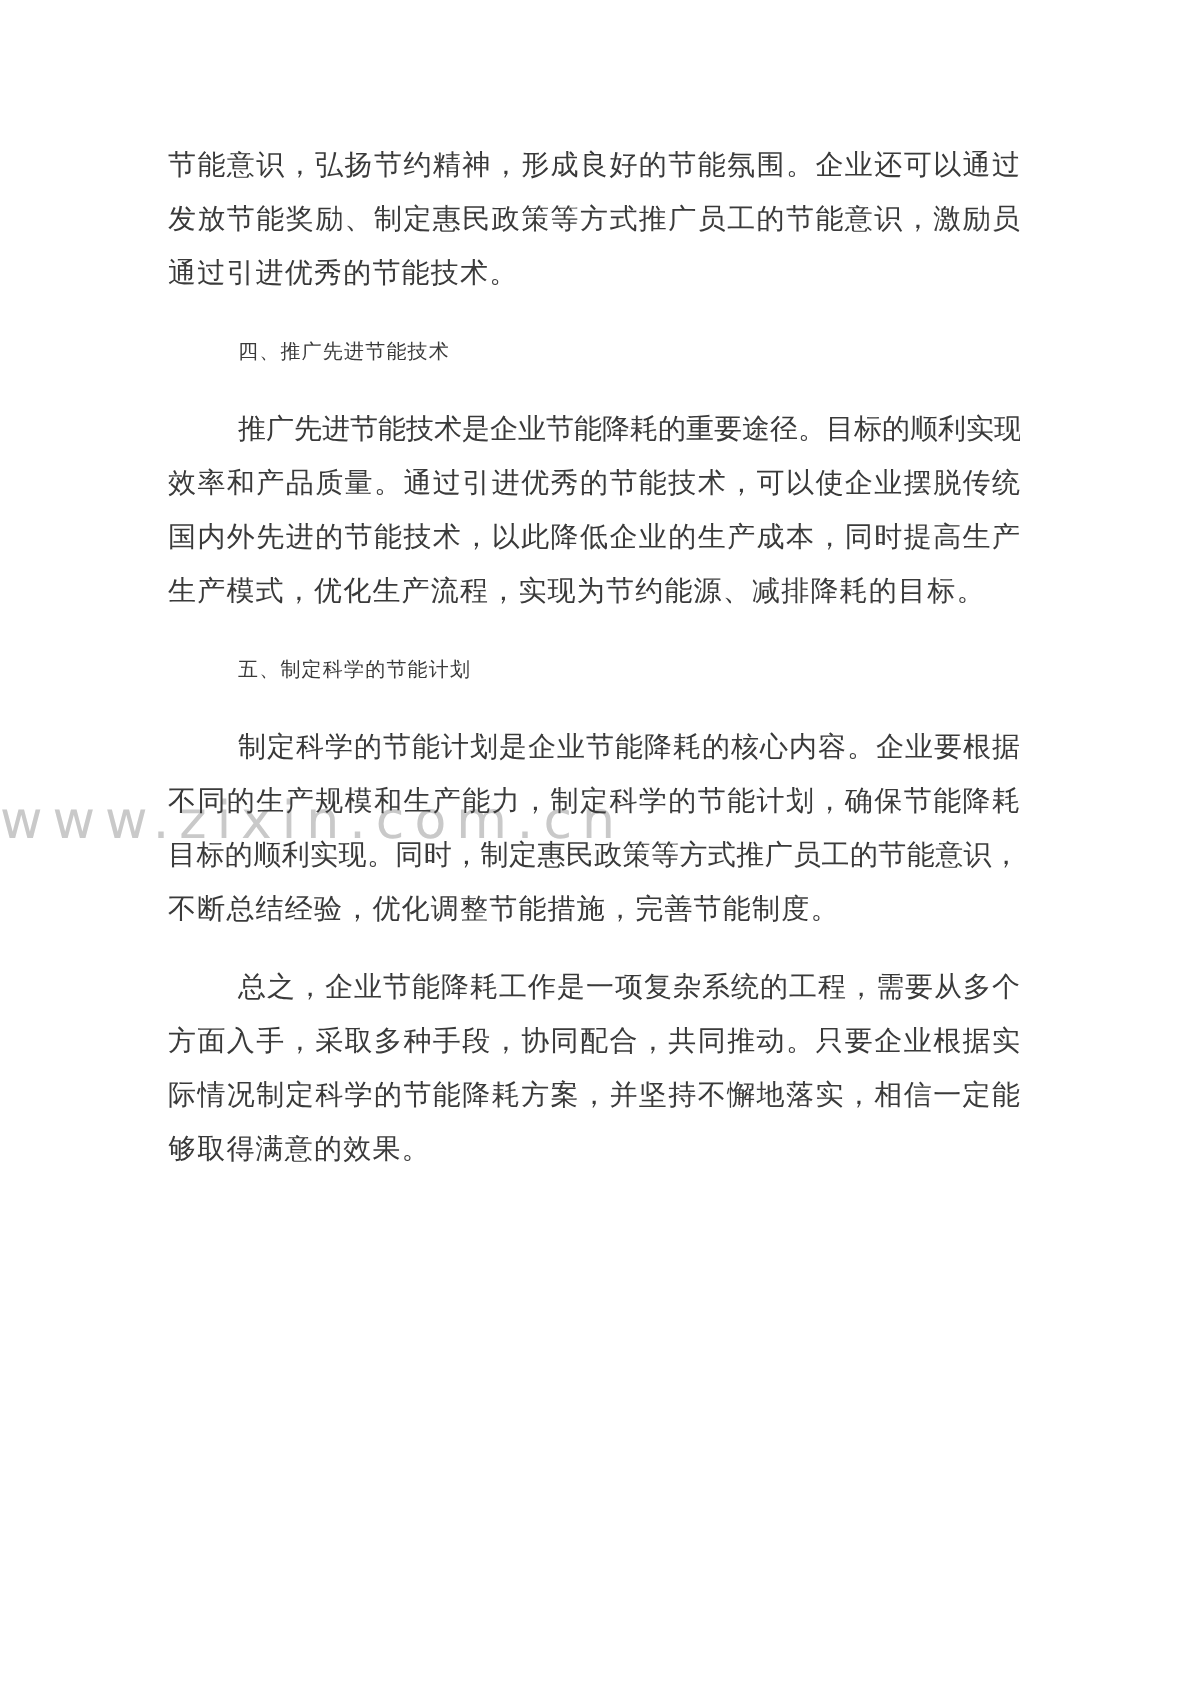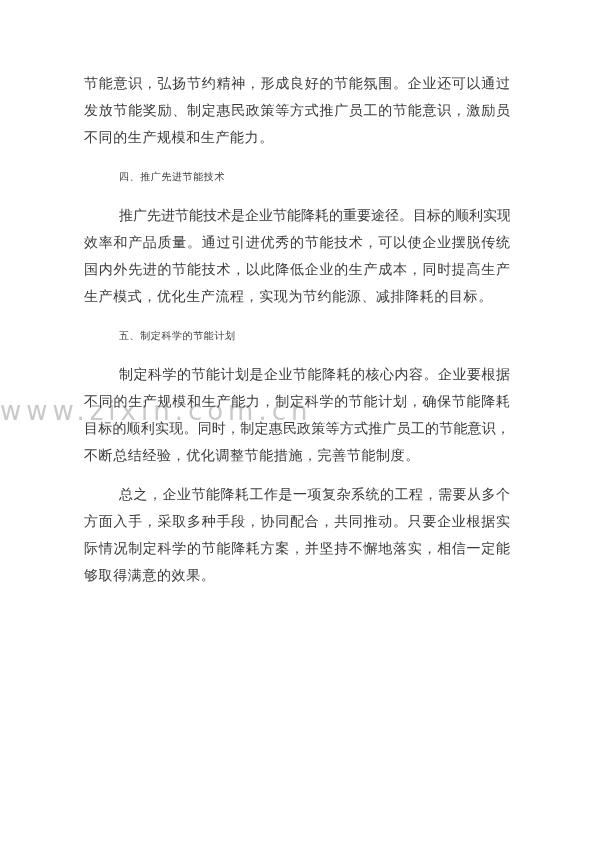--- a/index.html
+++ b/index.html
@@ -69,21 +69,21 @@
 
 <div class="page">
 
   <div class="watermark">www.zixin.com.cn</div>
 
   <div class="content">
 
     <div class="para">
       <div class="line">节能意识，弘扬节约精神，形成良好的节能氛围。企业还可以通过</div>
       <div class="line">发放节能奖励、制定惠民政策等方式推广员工的节能意识，激励员</div>
-      <div class="line last">不同的生产规模和生产能力。</div>
+      <div class="line last">通过引进优秀的节能技术。</div>
     </div>
 
     <div class="heading">四、推广先进节能技术</div>
 
     <div class="para">
       <div class="line indent">推广先进节能技术是企业节能降耗的重要途径。目标的顺利实现</div>
       <div class="line">效率和产品质量。通过引进优秀的节能技术，可以使企业摆脱传统</div>
       <div class="line">国内外先进的节能技术，以此降低企业的生产成本，同时提高生产</div>
       <div class="line last">生产模式，优化生产流程，实现为节约能源、减排降耗的目标。</div>
     </div>

